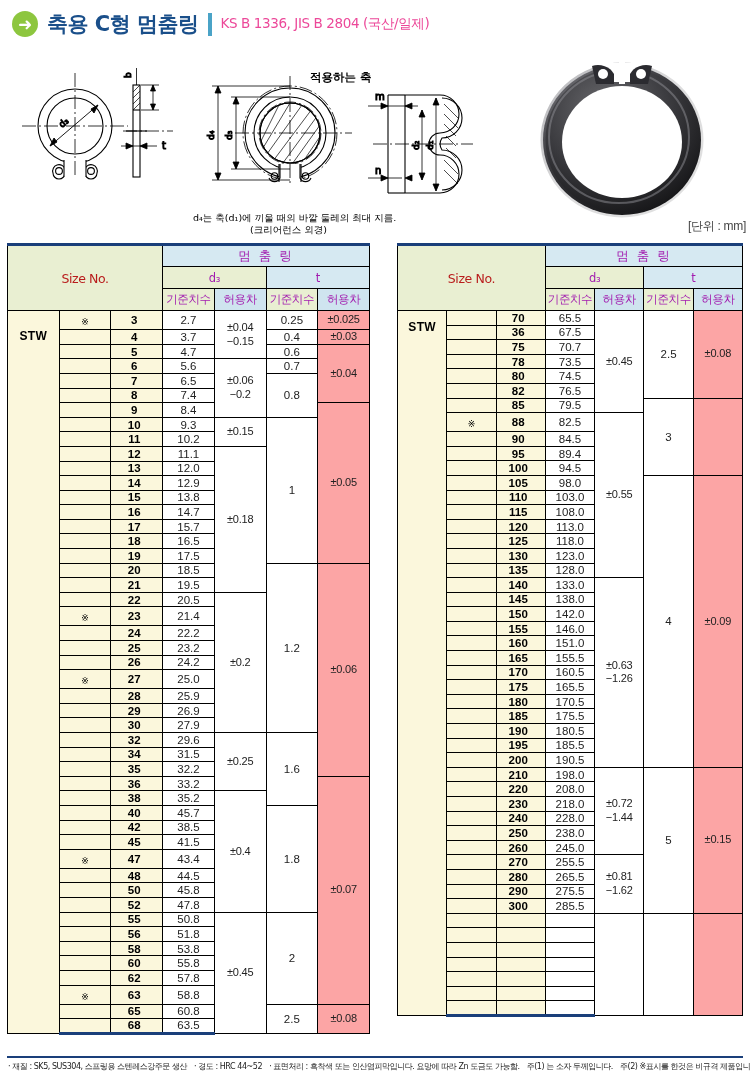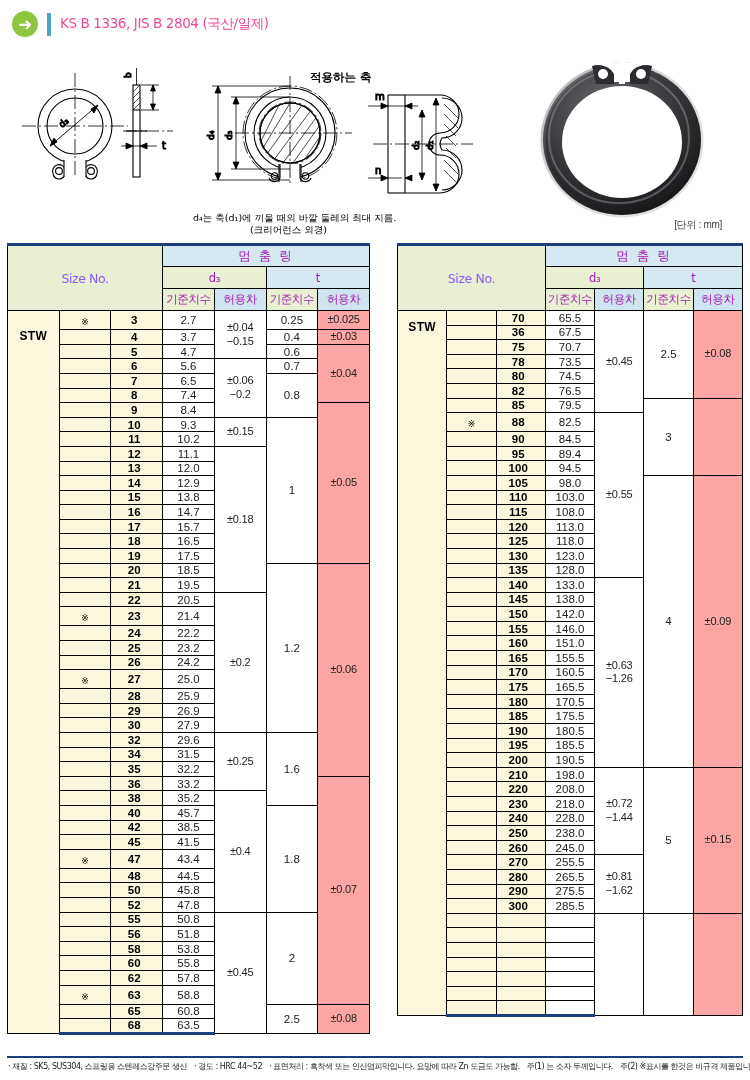--- a/index.html
+++ b/index.html
@@ -22,39 +22,39 @@
   .title-ko {
     margin-left:9px; font-size:21px; font-weight:bold; color:#1a4f8a;
     letter-spacing:-0.5px; font-family:"DejaVu Sans","Liberation Sans",sans-serif;
   }
   .title-bar { width:4px; height:23px; background:#4aa3c7; margin:0 9px 0 9px; }
   .title-std { font-size:13.5px; color:#ec4899; letter-spacing:-0.4px; font-family:"DejaVu Sans","Liberation Sans",sans-serif; }
 
   
   .drawings { position:absolute; left:0; top:48px; width:500px; height:190px; }
   .photo-wrap { position:absolute; left:505px; top:52px; width:235px; height:175px; }
-  .unit-note { position:absolute; right:28px; top:218px; font-size:10px; color:#444; letter-spacing:-0.3px; }
+  .unit-note { position:absolute; right:4px; top:218px; font-size:12px; color:#444; letter-spacing:-0.3px; }
 
   
   .tables { position:absolute; left:0; top:243px; width:750px; height:812px; }
   .tbl-left  { position:absolute; left:7px;   top:0; width:363px; }
   .tbl-right { position:absolute; left:397px; top:0; width:346px; }
 
   table.spec { border-collapse:collapse; width:100%; table-layout:fixed;
                font-family:"Liberation Sans","DejaVu Sans",sans-serif; }
   table.spec td, table.spec th { border:1px solid #000; padding:0; text-align:center; vertical-align:middle; }
 
   .topline { border-top:3px solid #1a3f7a !important; }
   .hdr-green { background:#e9efd2; }
   .hdr-blue  { background:#d6e9f2; }
   .hdr-blue2 { background:#cfe4ef; }
   .hdr-cell  { font-size:11.5px; color:#a21caf; height:22px; letter-spacing:-0.4px;
                font-family:"DejaVu Sans","Liberation Sans",sans-serif; }
   .hdr-cell.big { font-size:12.5px; letter-spacing:2px; }
-  .sizeno-cell { font-size:12.5px; color:#8b5cf6; }
+  .sizeno-cell { font-size:12.5px; color:#b91c1c; }
 
   .c-stw   { width:56px; background:#fbf7dc; }
   .c-mark  { width:26px; background:#fbf7dc; }
   .c-size  { width:40px; background:#fbf7dc; }
   .c-d3b   { width:65px; background:#fff; }
   .c-d3t   { width:64px; background:#fff; }
   .c-tb    { width:58px; background:#fff;margin-top:37px; }
   .c-tt    { width:62px; background:#fca5a5;margin-top:44px; }
 
   tr.datarow td { height:14.6px; }
@@ -78,20 +78,21 @@
                  font-family:"DejaVu Sans","Liberation Sans",sans-serif; }
   .footer-note .seg { margin-right:7px; }
 </style>
 </head>
 <body>
 
 <div class="page">
 
   <div class="header">
     <div class="arrow-badge">➜</div>
+    <div class="title-ko">축용 C형 멈춤링</div>
     <div class="title-bar"></div>
     <div class="title-std">KS B 1336, JIS B 2804 (국산/일제)</div>
   </div>
 
   <div class="drawings">
     <svg width="500" height="190" viewBox="0 0 500 190">
       <g stroke="#000" fill="none" stroke-width="1.1">
 
         <g transform="translate(75,78)">
           <circle cx="0" cy="0" r="37"></circle>

